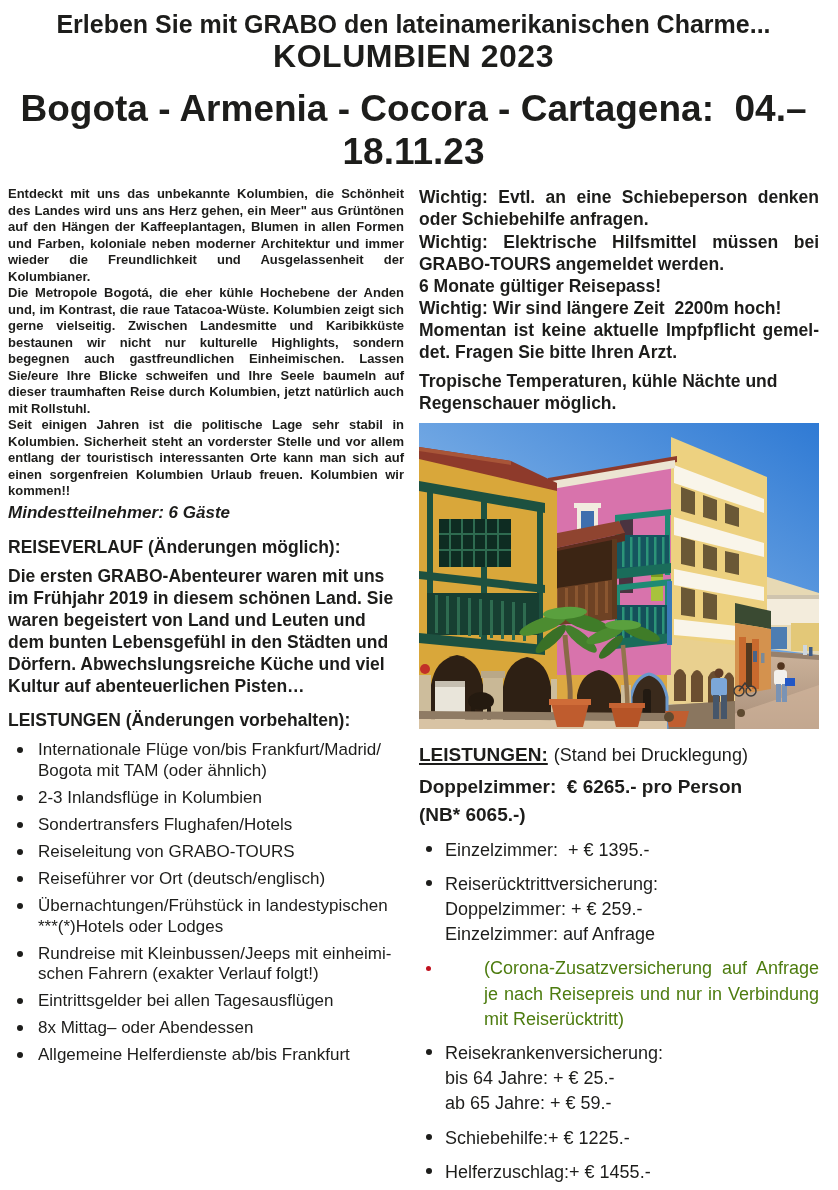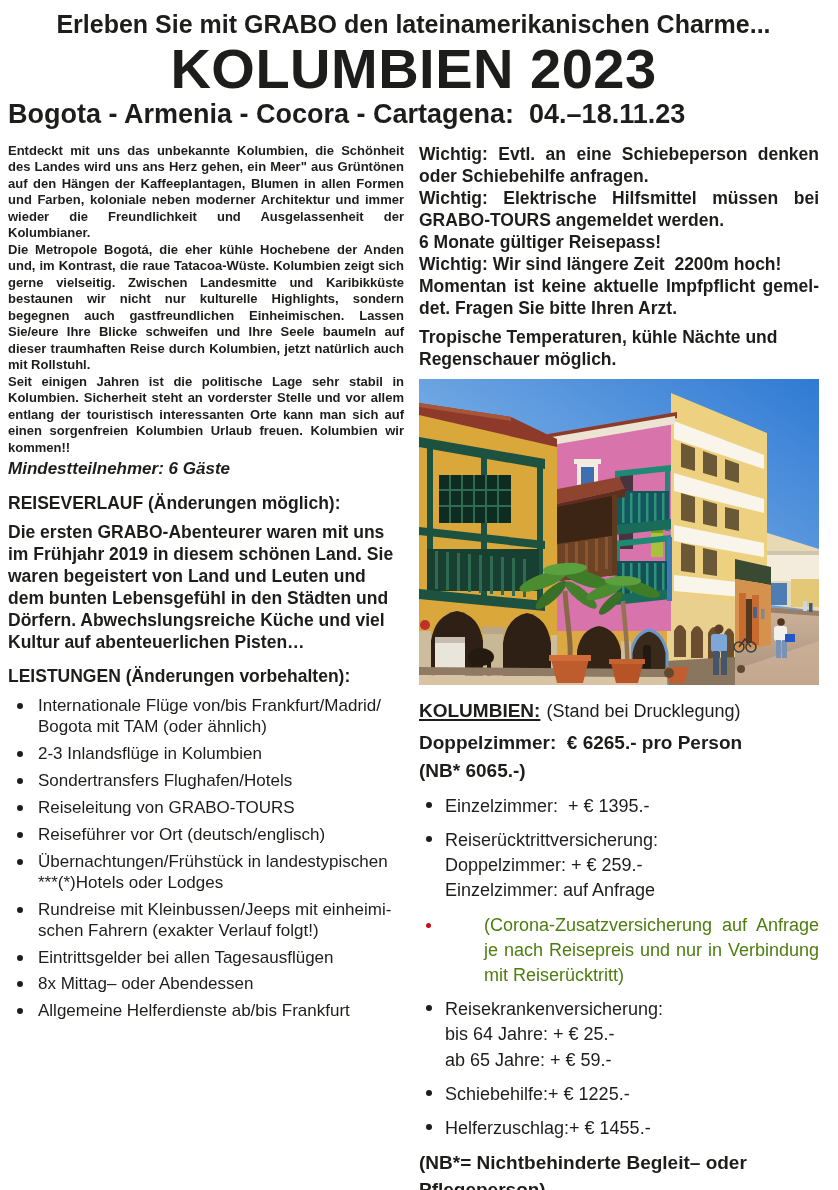--- a/index.html
+++ b/index.html
@@ -1,22 +1,22 @@
 <!DOCTYPE html>
 <html><head>
 <meta charset="utf-8">
 <style>
   html,body{margin:0;padding:0;background:#ffffff;}
   .page{position:relative;width:838px;height:1190px;box-sizing:border-box;
         padding:10px 19px 0 8px;overflow:hidden;background:#fff;
         font-family:"Liberation Sans",sans-serif;color:#1d1d1b;}
   
   .tagline{font-size:25px;font-weight:bold;text-align:center;line-height:1.15;}
-  .title{font-size:56px;font-weight:bold;text-align:center;margin:1px 0 0;line-height:1.05;letter-spacing:.5px;}
-  .route{font-size:27px;font-weight:bold;text-align:left;line-height:1.15;}
+  .title{font-size:32px;font-weight:bold;text-align:center;margin:1px 0 15px;line-height:1.05;letter-spacing:.5px;}
+  .route{font-size:37px;font-weight:bold;text-align:center;line-height:1.15;}
   
   .columns{display:flex;gap:15px;margin-top:13px;}
   .col-left{width:403px;}
   .col-right{width:404px;}
   p{margin:0;}
   .body-text{font-size:13px;line-height:1.27;}
   .bold{font-weight:bold;}
   .just{text-align:justify;}
   .minpart{font-size:17px;font-weight:bold;font-style:italic;line-height:1.3;margin-top:2px;}
   .sec-head{font-size:17.5px;font-weight:bold;text-underline-offset:2px;
@@ -320,21 +320,21 @@
             <rect x="334" y="228" width="4" height="11" fill="#4a6488"></rect>
             <rect x="342" y="230" width="3.5" height="10" fill="#7a8a99"></rect>
             <rect x="384" y="222" width="4" height="10" fill="#cdd6de"></rect>
             <rect x="390" y="224" width="3.5" height="9" fill="#3c5a86"></rect>
             <circle cx="250" cy="294" r="5" fill="#5f4a30"></circle>
             <circle cx="322" cy="290" r="4" fill="#5f4a30"></circle>
           </g>
         </svg>
       </div>
 
-      <h2 class="price-head"><span class="hl">KOLUMBIEN:</span><span class="stand">(Stand bei Drucklegung)</span></h2>
+      <h2 class="price-head"><span class="hl">LEISTUNGEN:</span><span class="stand">(Stand bei Drucklegung)</span></h2>
 
       <div class="dz">
         <div>Doppelzimmer:&nbsp; € 6265.- pro Person</div>
         <div>(NB* 6065.-)</div>
       </div>
 
       <ul class="price-list">
         <li>
             <span class="dot"></span>
             <span>Einzelzimmer:&nbsp; + € 1395.-</span>

